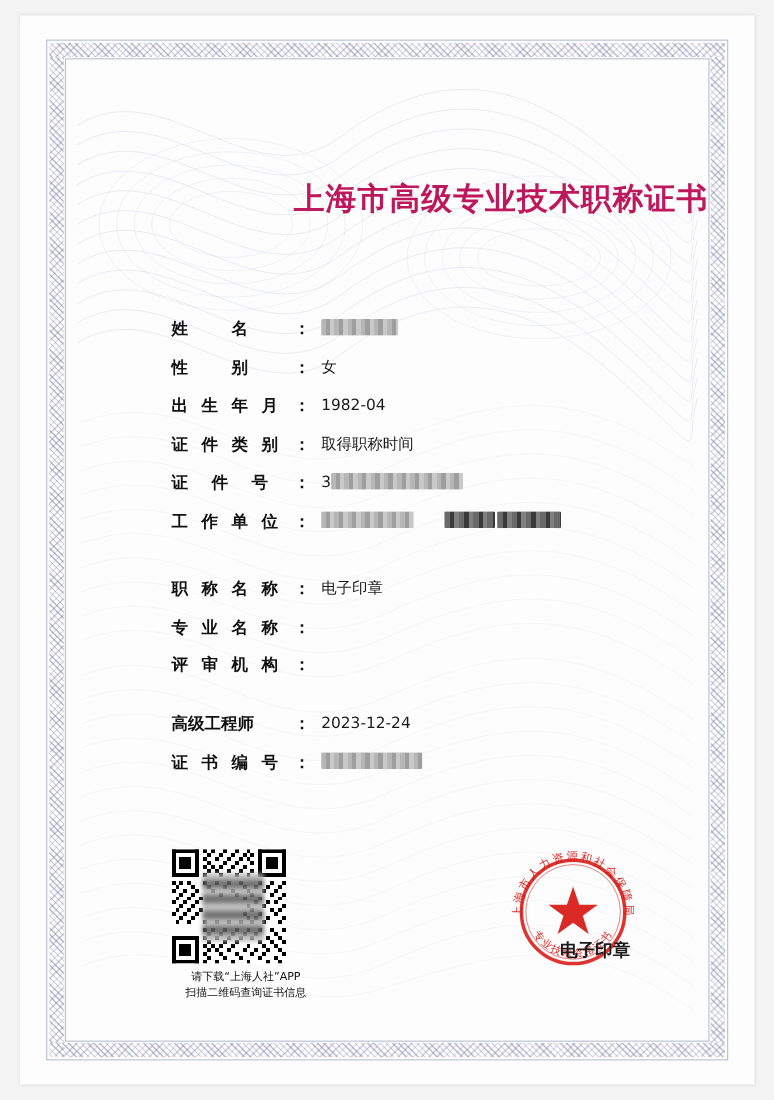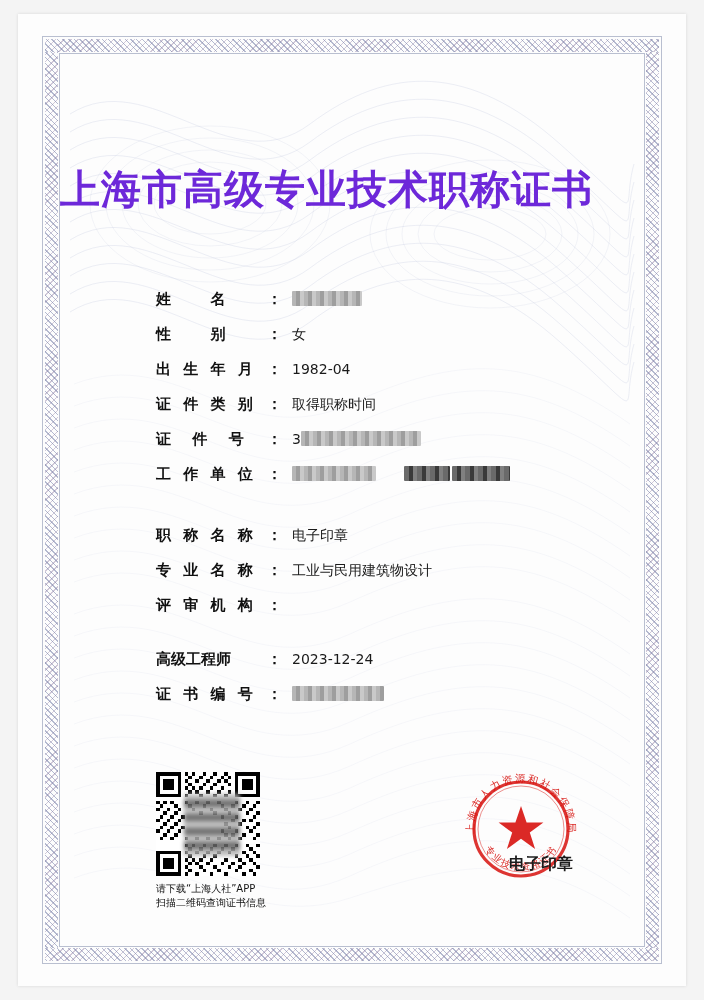--- a/index.html
+++ b/index.html
@@ -98,25 +98,25 @@
     top: 40px;
     right: 42px;
     bottom: 40px;
   }
 
   .cert-title {
     position: absolute;
     top: 108px;
     left: 0;
     right: 0;
-    text-align: left;
-    color: #6d28d9;
+    text-align: right;
+    color: #be185d;
     font-family: "DejaVu Sans", sans-serif;
     font-weight: bold;
-    font-size: 40px;
+    font-size: 28px;
     letter-spacing: 1px;
     white-space: nowrap;
   }
 
   .fields {
     position: absolute;
     top: 235px;
     left: 96px;
     right: 40px;
   }
@@ -184,20 +184,21 @@
   .redact.w92 { width: 92px; }
   .redact.w46 { width: 46px; }
   .redact.w120 { width: 120px; }
 
   
   .qr-wrap {
     position: absolute;
     left: 96px;
     top: 718px;
     width: 104px;
+    text-align: center;
   }
   .qr {
     width: 104px;
     height: 104px;
     background: #fff;
     position: relative;
     overflow: hidden;
   }
   .qr-blur {
     position: absolute;
@@ -393,21 +394,20 @@
         </div>
 
         <div class="row">
           <div class="label">
             <span>专</span>
             <span>业</span>
             <span>名</span>
             <span>称</span>
             <span class="colon">：</span>
           </div>
-          <div class="value">工业与民用建筑物设计</div>
         </div>
 
         <div class="row">
           <div class="label">
             <span>评</span>
             <span>审</span>
             <span>机</span>
             <span>构</span>
             <span class="colon">：</span>
           </div>

